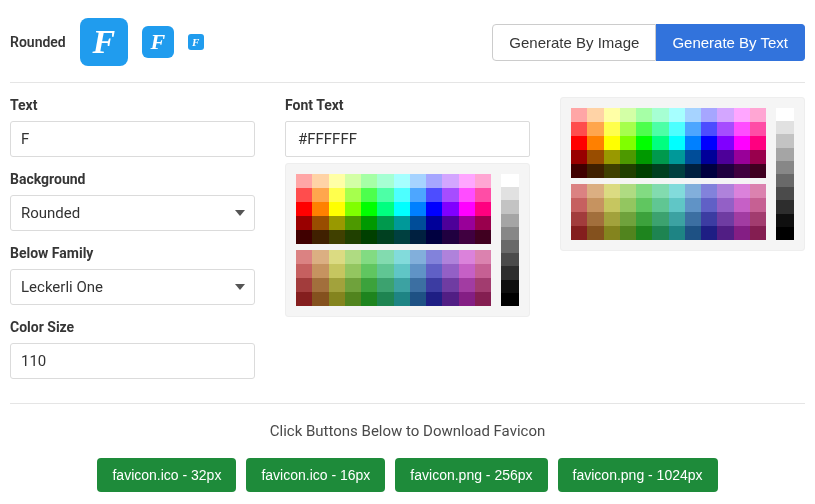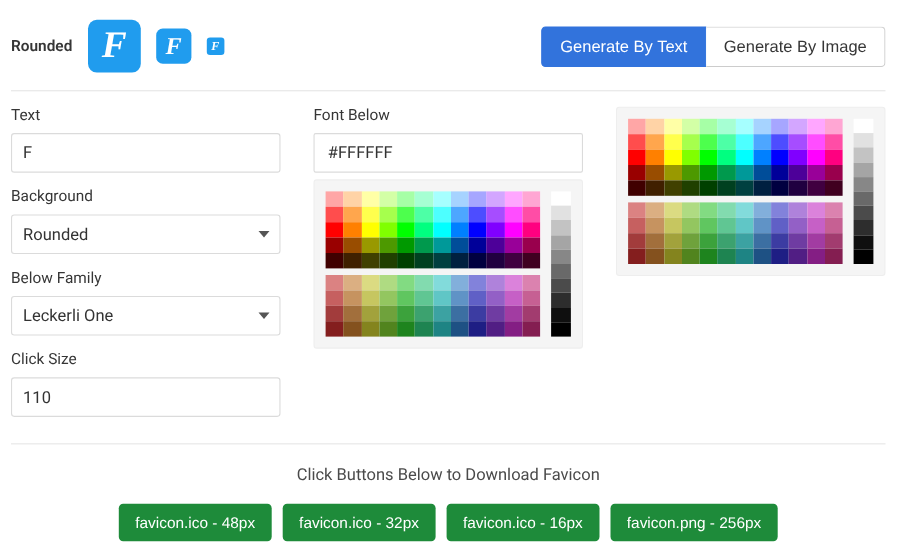--- a/index.html
+++ b/index.html
@@ -41,21 +41,21 @@
     background: #fff;
     cursor: pointer;
     color: #363636;
   }
   .btn-group .btn:first-child { border-top-left-radius: 4px; border-bottom-left-radius: 4px; }
   .btn-group .btn:last-child { border-top-right-radius: 4px; border-bottom-right-radius: 4px; border-left: none;}
   .btn.active { background: #3273dc; color: #fff; border-color: #3273dc; }
   .columns { display: flex; gap: 30px; padding-top: 14px; }
   .col { flex: 1 1 0; min-width: 0; }
   .field { margin-bottom: 14px; }
-  .field-label { font-weight: 400; color: #363636; display: block; margin-bottom: 8px; }
+  .field-label { font-weight: 700; color: #363636; display: block; margin-bottom: 8px; }
   .control-input, .control-select {
     width: 100%;
     font-size: 15px;
     padding: 8px 10px;
     border: 1px solid #dbdbdb;
     border-radius: 3px;
     background: #fff;
     color: #333;
     font-family: inherit;
   }
@@ -112,22 +112,22 @@
 <body>
 
 <div class="top-row">
   <div class="preview-group">
     <span class="preview-label">Rounded</span>
     <span class="favicon-box fav48">F</span>
     <span class="favicon-box fav32">F</span>
     <span class="favicon-box fav16">F</span>
   </div>
   <div class="btn-group">
+    <button class="btn">Generate By Image</button>
     <button class="btn active">Generate By Text</button>
-    <button class="btn">Generate By Image</button>
   </div>
 </div>
 
 <div class="columns">
 
   <div class="col">
     <div class="field">
       <label class="field-label">Text</label>
       <input class="control-input" value="F" style="">
     </div>
@@ -141,27 +141,27 @@
     </div>
     <div class="field">
       <label class="field-label">Below Family</label>
       <div class="select-wrap">
         <select class="control-select">
           <option>Leckerli One</option>
         </select>
       </div>
     </div>
     <div class="field">
-      <label class="field-label">Click Size</label>
+      <label class="field-label">Color Size</label>
       <input class="control-input" value="110" style="">
     </div>
   </div>
 
   <div class="col">
-    <label class="field-label">Font Below</label>
+    <label class="field-label">Font Text</label>
     <div class="color-head white">#FFFFFF</div>
     <div class="palette-box">
       <div class="swatch-grid" id="palette1">
           <div class="swatch-row">
             <div class="swatch" style="background: rgb(255, 166, 166);"></div>
             <div class="swatch" style="background: rgb(255, 211, 166);"></div>
             <div class="swatch" style="background: rgb(255, 255, 166);"></div>
             <div class="swatch" style="background: rgb(211, 255, 166);"></div>
             <div class="swatch" style="background: rgb(166, 255, 166);"></div>
             <div class="swatch" style="background: rgb(166, 255, 211);"></div>
@@ -445,18 +445,18 @@
           <div class="gray-step" style="background: rgb(0, 0, 0);"></div>
         </div>
     </div>
   </div>
 
 </div>
 
 <div class="bottom-section">
   <div class="dl-text">Click Buttons Below to Download Favicon</div>
   <div class="dl-buttons">
-    <button class="dl-btn">favicon.ico - 48px</button>
     <button class="dl-btn">favicon.ico - 32px</button>
     <button class="dl-btn">favicon.ico - 16px</button>
     <button class="dl-btn">favicon.png - 256px</button>
+    <button class="dl-btn">favicon.png - 1024px</button>
   </div>
 </div>
 
 </body></html>

